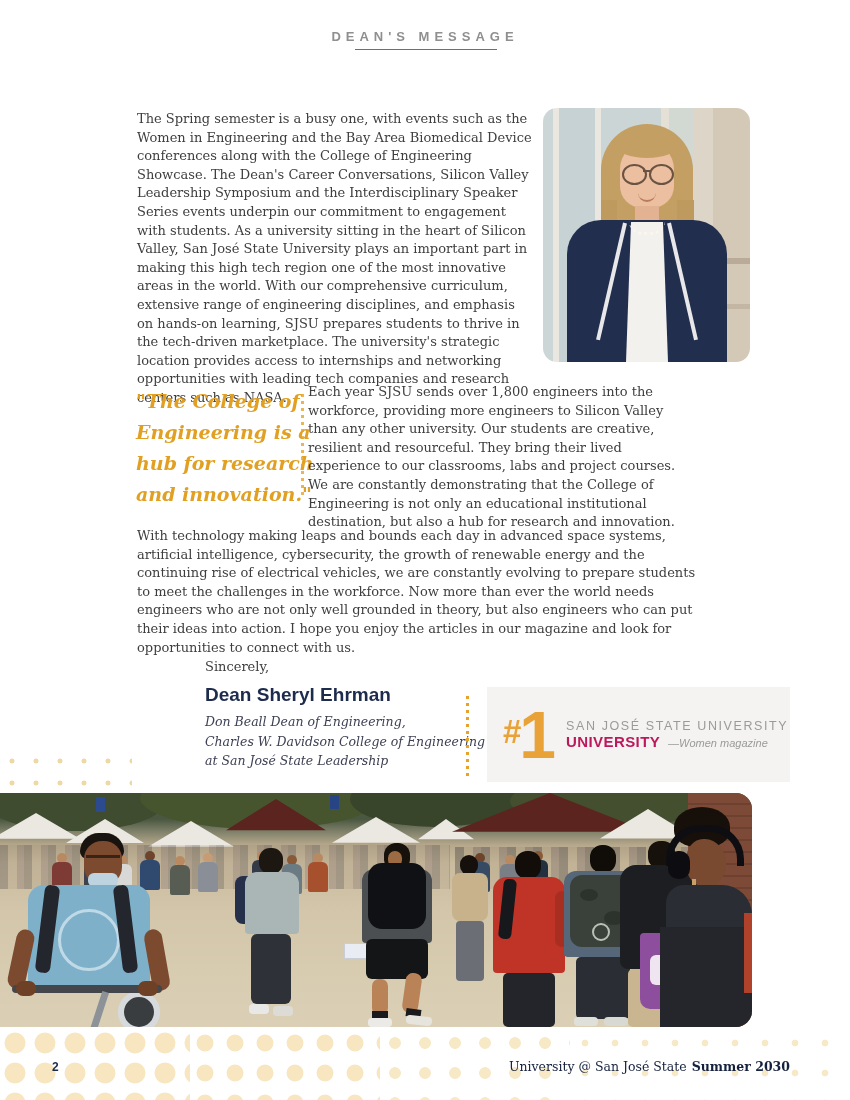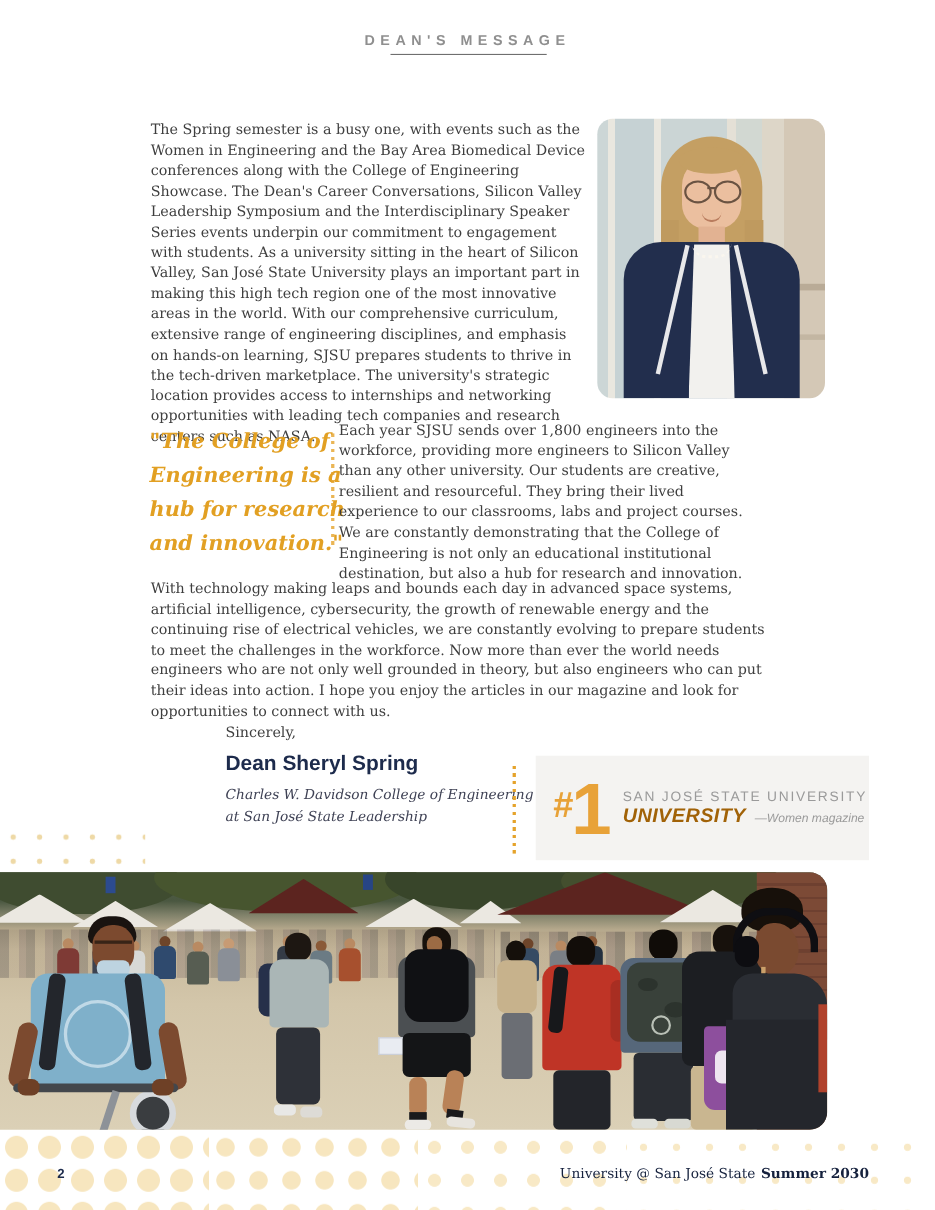--- a/index.html
+++ b/index.html
@@ -31,21 +31,21 @@
   .badge{position:absolute;left:487px;top:687px;width:303px;height:95px;background:#F4F3F1;
          display:flex;align-items:center;box-sizing:border-box;padding-left:16px;
          font-family:"Liberation Sans",sans-serif;}
   .rank{display:flex;color:#E8A238;align-items:flex-start;}
   .rank .hash{font-size:33px;font-weight:800;margin-top:8px;letter-spacing:-2px;}
   .rank .one{font-size:66px;font-weight:800;line-height:60px;letter-spacing:-3px;}
   .badge-text{margin-left:13px;}
   .badge-l1{font-size:12.5px;letter-spacing:1.6px;color:#9A9A9A;}
   .badge-l2{font-size:17.5px;font-weight:800;color:#7D7D7D;letter-spacing:.4px;margin-top:2px;}
   .badge-l3row{display:flex;align-items:baseline;gap:8px;}
-  .badge-l3{font-size:18px;font-weight:800;color:#a16207;letter-spacing:.4px;font-style:italic;}
+  .badge-l3{font-size:15px;font-weight:800;color:#be185d;letter-spacing:.4px;}
   .badge-attr{font-size:11px;font-style:italic;color:#9A9A9A;}
   
   .portrait{position:absolute;left:543px;top:108px;width:207px;height:254px;border-radius:14px;
             overflow:hidden;background:linear-gradient(90deg,#ccd6d6 0 10px,#e9e7df 10px 16px,
             #c6d2d4 16px 52px,#e9e7df 52px 58px,#cbd5d5 58px 118px,#e4e0d6 118px 126px,
             #d2d8d2 126px 150px,#ddd6c8 150px 170px,#d4c8b6 170px 207px);}
   .portrait div{position:absolute;}
   
   .campus{position:absolute;left:0;top:793px;width:752px;height:234px;overflow:hidden;
           border-radius:0 16px 16px 0;
@@ -102,22 +102,23 @@
     <div style="left:86px;top:108px;width:36px;height:16px;border-bottom:3px dotted #faf6ee;border-radius:0 0 14px 14px;"></div>
   </div>
 
   <blockquote class="quote">"The College of Engineering is a hub for research and innovation."</blockquote>
   <div class="vdots qdots"></div>
 
   <p class="body p2">Each year SJSU sends over 1,800 engineers into the workforce, providing more engineers to Silicon Valley than any other university. Our students are creative, resilient and resourceful. They bring their lived experience to our classrooms, labs and project courses. We are constantly demonstrating that the College of Engineering is not only an educational institutional destination, but also a hub for research and innovation.</p>
   <p class="body p3">With technology making leaps and bounds each day in advanced space systems, artificial intelligence, cybersecurity, the growth of renewable energy and the continuing rise of electrical vehicles, we are constantly evolving to prepare students to meet the challenges in the workforce.  Now more than ever the world needs engineers who are not only well grounded in theory, but also engineers who can put their ideas into action.  I hope you enjoy the articles in our magazine and look for opportunities to connect with us.</p>
 
   <p class="closing">Sincerely,</p>
-  <div class="sig-name">Dean Sheryl Spring</div>
+  <div class="sig-name">Dean Sheryl Ehrman</div>
   <div class="sig-titles">
+    <div>Don Beall Dean of Engineering,</div>
     <div>Charles W. Davidson College of Engineering</div>
     <div>at San José State Leadership</div>
   </div>
   <div class="vdots sigdots"></div>
 
   <div class="badge">
     <div class="rank">
       <span class="hash">#</span>
         <span class="one">1</span>
     </div>

